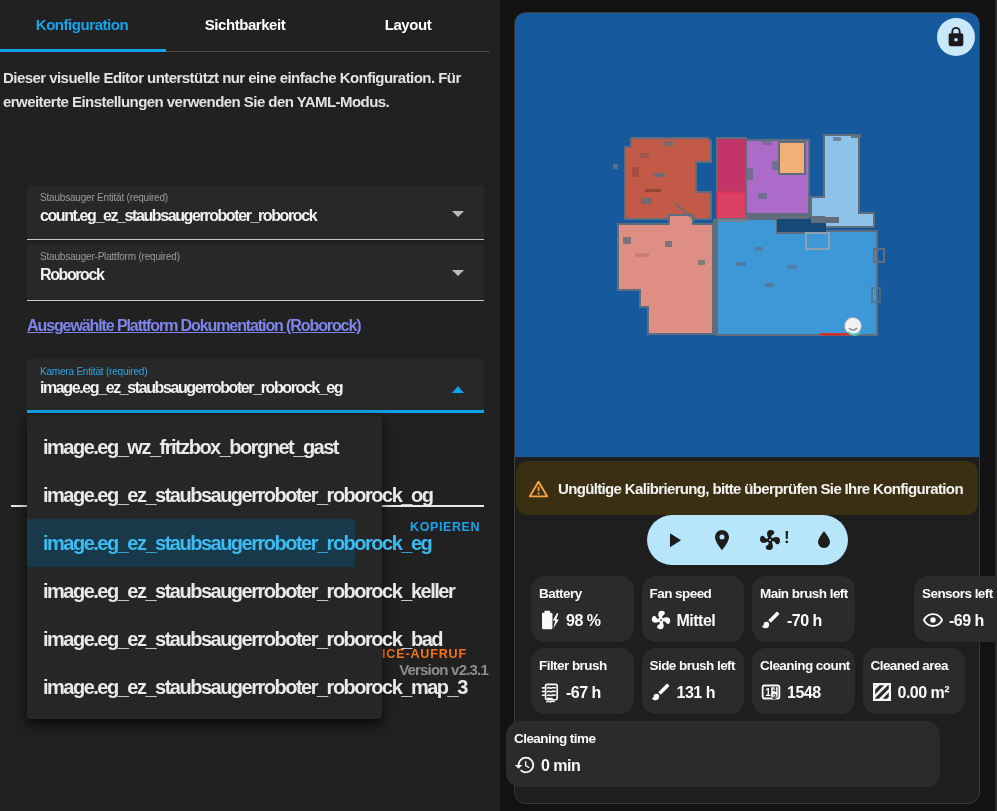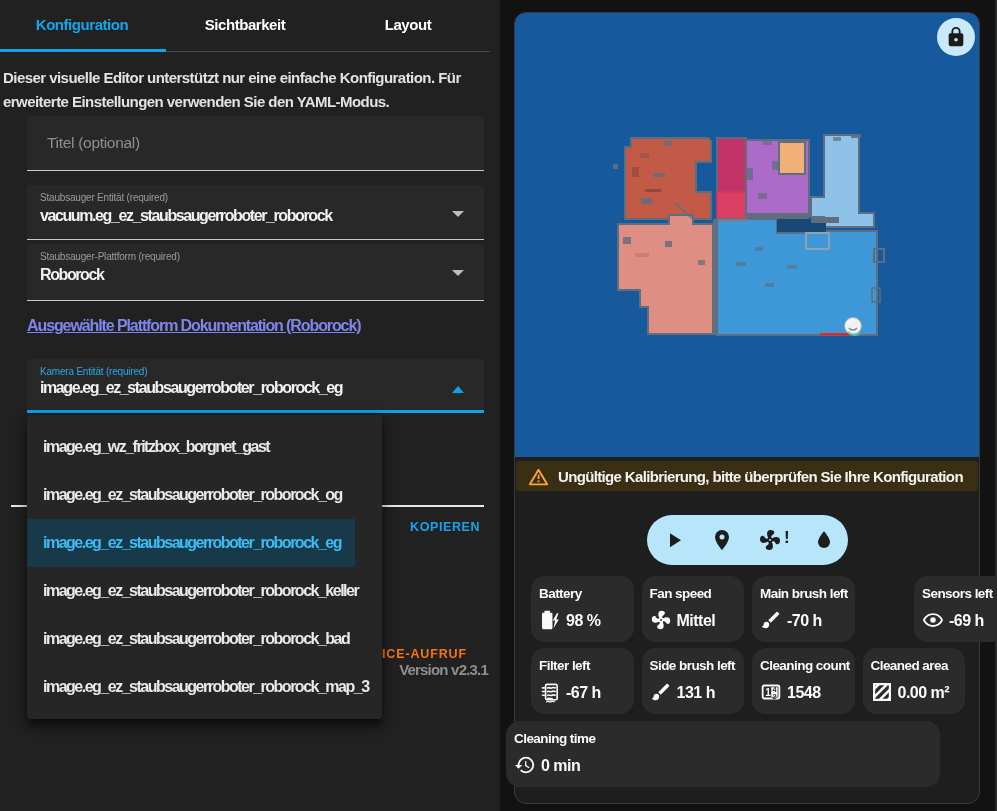--- a/index.html
+++ b/index.html
@@ -14,52 +14,49 @@
   #tabactive{position:absolute;left:0;top:48.5px;width:166px;height:3px;background:#0fa3ec;}
   .intro{position:absolute;left:3px;top:66px;width:497px;font-size:15px;line-height:23.5px;color:#e2e2e2;font-weight:bold;letter-spacing:-0.55px;}
   .field{position:absolute;left:27px;width:457px;background:#282828;border-radius:4px 4px 0 0;border-bottom:1px solid #c9c9c9;box-sizing:border-box;}
   .flabel{position:absolute;left:13px;top:7px;font-size:10px;color:#9b9b9b;letter-spacing:-0.2px;}
   .fvalue{position:absolute;left:13px;top:22px;font-size:16px;color:#f2f2f2;font-weight:bold;letter-spacing:-1.4px;white-space:nowrap;}
   .arrow-down{position:absolute;right:20px;top:26px;width:0;height:0;border-left:6px solid transparent;border-right:6px solid transparent;border-top:6px solid #bdbdbd;}
   #link{position:absolute;left:27px;top:317px;font-size:16px;color:#7e86ee;text-decoration:underline;font-weight:bold;letter-spacing:-1.1px;}
   #dropdown{position:absolute;left:27px;top:415px;width:355px;height:304px;background:#262626;border-radius:4px;
      box-shadow:0 5px 5px -3px rgba(0,0,0,.4),0 8px 10px 1px rgba(0,0,0,.28),0 3px 14px 2px rgba(0,0,0,.24);z-index:9;}
   .ditem{position:absolute;left:0;width:328px;height:48px;display:flex;align-items:center;padding-left:16px;box-sizing:border-box;
-     font-size:16px;color:#e9e9e9;font-weight:bold;letter-spacing:-1.5px;white-space:nowrap;}
+     font-size:20px;color:#e9e9e9;font-weight:bold;letter-spacing:-1.5px;white-space:nowrap;}
   
   #right{position:absolute;left:500px;top:0;width:497px;height:811px;background:#121212;}
   #card{position:absolute;left:514px;top:12px;width:466px;height:792px;background:#1e1e1e;border:1px solid #3a3a3a;border-radius:12px;box-sizing:border-box;}
   #map{position:absolute;left:515px;top:13px;width:464px;height:444px;}
   #lockbtn{position:absolute;left:937px;top:18px;width:38px;height:38px;border-radius:50%;background:#c9e9fb;display:flex;align-items:center;justify-content:center;}
-  #warn{position:absolute;left:516px;top:461px;width:462px;height:30px;background:#3a2f13;border-radius:4px;display:flex;align-items:center;}
+  #warn{position:absolute;left:516px;top:461px;width:462px;height:54px;background:#3a2f13;border-radius:12px;display:flex;align-items:center;}
   #warntext{font-size:15px;font-weight:bold;color:#f3f3f3;margin-left:8px;letter-spacing:-0.65px;white-space:nowrap;}
   #pill{position:absolute;left:647px;top:515px;width:201px;height:50px;border-radius:25px;background:#b7e6fa;}
   .tile{position:absolute;background:#2b2b2b;border-radius:14px;}
   .tlabel{position:absolute;left:8px;top:10px;font-size:13.5px;color:#fafafa;font-weight:bold;letter-spacing:-0.55px;white-space:nowrap;}
   .tval{position:absolute;left:35px;top:33px;font-size:16px;color:#fafafa;font-weight:bold;height:24px;line-height:24px;letter-spacing:-0.5px;white-space:nowrap;}
   .ticon{position:absolute;left:8px;top:33px;width:22px;height:22px;}
   #scrollbar{position:absolute;left:995px;top:0;width:2px;height:811px;background:#2a2a2a;}
 </style>
 </head>
 <body>
 <div id="left">
   <div class="tab" style="left:0;color:#14a5ec;">Konfiguration</div>
   <div class="tab" style="left:163px;">Sichtbarkeit</div>
   <div class="tab" style="left:326px;">Layout</div>
   <div id="tabline"></div>
   <div id="tabactive"></div>
   <div class="intro">Dieser visuelle Editor unterstützt nur eine einfache Konfiguration. Für<br>erweiterte Einstellungen verwenden Sie den YAML-Modus.</div>
 
-  <div class="field" style="top:116px;height:55px;">
-    <div style="position:absolute;left:20px;top:18px;font-size:15.5px;color:#8f8f8f;letter-spacing:-0.3px;">Titel (optional)</div>
-  </div>
 
   <div class="field" style="top:185px;height:55px;">
     <div class="flabel">Staubsauger Entität (required)</div>
-    <div class="fvalue">vacuum.eg_ez_staubsaugerroboter_roborock</div>
+    <div class="fvalue">count.eg_ez_staubsaugerroboter_roborock</div>
     <div class="arrow-down"></div>
   </div>
 
   <div class="field" style="top:244px;height:57px;">
     <div class="flabel">Staubsauger-Plattform (required)</div>
     <div class="fvalue">Roborock</div>
     <div class="arrow-down"></div>
   </div>
 
   <div id="link">Ausgewählte Plattform Dokumentation (Roborock)</div>
@@ -211,21 +208,21 @@
   <div class="tval">-70 h</div>
 </div>
 <div class="tile" style="left:914px;top:576px;width:102.5px;height:66px;">
   <div class="tlabel">Sensors left</div>
   <svg class="ticon" viewBox="0 0 24 24">
       <path fill="#fafafa" d="M12,9A3,3 0 0,1 15,12A3,3 0 0,1 12,15A3,3 0 0,1 9,12A3,3 0 0,1 12,9M12,4.5C17,4.5 21.27,7.61 23,12C21.27,16.39 17,19.5 12,19.5C7,19.5 2.73,16.39 1,12C2.73,7.61 7,4.5 12,4.5M3.18,12C4.83,15.36 8.24,17.5 12,17.5C15.76,17.5 19.17,15.36 20.82,12C19.17,8.64 15.76,6.5 12,6.5C8.24,6.5 4.83,8.64 3.18,12Z"></path>
     </svg>
   <div class="tval">-69 h</div>
 </div>
 <div class="tile" style="left:531px;top:648px;width:102.5px;height:66px;">
-  <div class="tlabel">Filter left</div>
+  <div class="tlabel">Filter brush</div>
   <svg class="ticon" viewBox="0 0 24 24">
       <g stroke="#fafafa" stroke-width="1.8" fill="none" stroke-linecap="round">
         <rect x="7.2" y="3.6" width="12.6" height="16.8" rx="1.6"></rect>
         <path d="M9.4,7.6 C11,6.4 12.6,8.6 14.2,7.5 C15.8,6.4 16.9,7.8 17.6,7.4"></path>
         <path d="M9.4,11.6 C11,10.4 12.6,12.6 14.2,11.5 C15.8,10.4 16.9,11.8 17.6,11.4"></path>
         <path d="M9.4,15.6 C11,14.4 12.6,16.6 14.2,15.5 C15.8,14.4 16.9,15.8 17.6,15.4"></path>
         <path d="M9.4,19.2 C11,18 12.6,20.2 14.2,19.1"></path>
         <path d="M3.8,7.5 H5.8 M3.8,11.5 H5.8 M3.8,15.5 H5.8"></path>
         <path d="M8.4,22.6 C10,21.4 11.6,23.6 13.2,22.5 C14.8,21.4 15.9,22.8 16.6,22.4" stroke-width="1.5"></path>
       </g>

